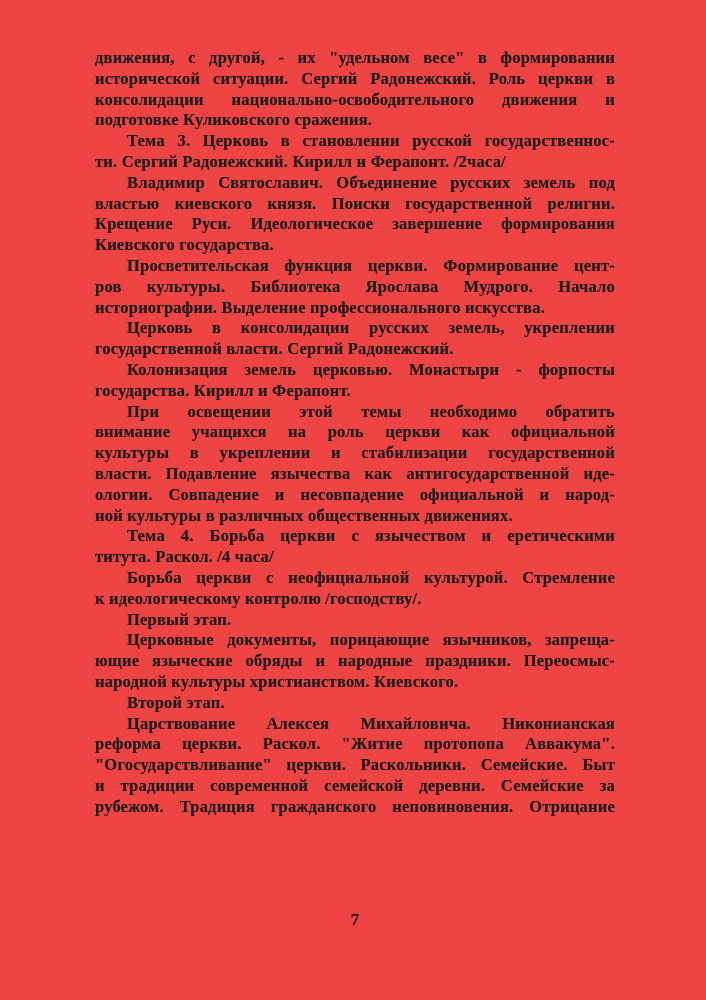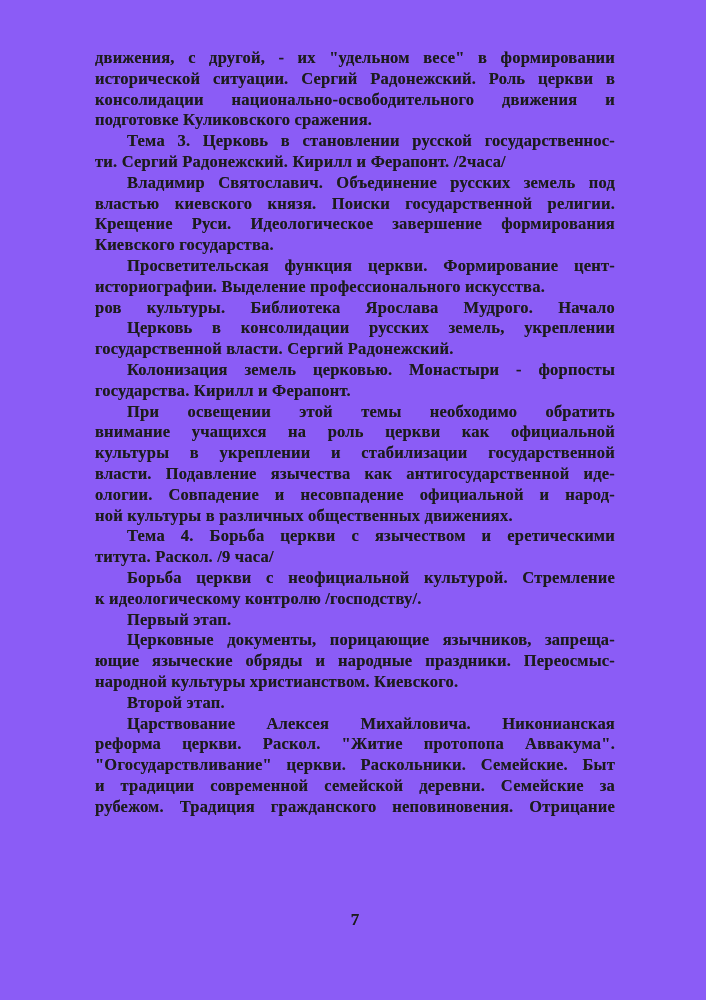--- a/index.html
+++ b/index.html
@@ -4,21 +4,21 @@
 <style>
   html, body {
     margin: 0;
     padding: 0;
     background: #ffffff;
   }
   .page {
     position: relative;
     width: 706px;
     height: 1000px;
-    background: #8b5cf6;
+    background: #ef4444;
     overflow: hidden;
     font-family: "Liberation Serif", "DejaVu Serif", serif;
     color: #1c1c1c;
   }
   .text-block {
     position: absolute;
     left: 95px;
     top: 48px;
     width: 520px;
   }
@@ -60,34 +60,34 @@
       <div class="line">исторической ситуации. Сергий Радонежский. Роль церкви в</div>
       <div class="line">консолидации национально-освободительного движения и</div>
       <div class="line flush">подготовке Куликовского сражения.</div>
       <div class="line indent">Тема 3. Церковь в становлении русской государственнос-</div>
       <div class="line flush">ти. Сергий Радонежский. Кирилл и Ферапонт. /2часа/</div>
       <div class="line indent">Владимир Святославич. Объединение русских земель под</div>
       <div class="line">властью киевского князя. Поиски государственной религии.</div>
       <div class="line">Крещение Руси. Идеологическое завершение формирования</div>
       <div class="line flush">Киевского государства.</div>
       <div class="line indent">Просветительская функция церкви. Формирование цент-</div>
+      <div class="line">ров культуры. Библиотека Ярослава Мудрого. Начало</div>
       <div class="line flush">историографии. Выделение профессионального искусства.</div>
-      <div class="line">ров культуры. Библиотека Ярослава Мудрого. Начало</div>
       <div class="line indent">Церковь в консолидации русских земель, укреплении</div>
       <div class="line flush">государственной власти. Сергий Радонежский.</div>
       <div class="line indent">Колонизация земель церковью. Монастыри - форпосты</div>
       <div class="line flush">государства. Кирилл и Ферапонт.</div>
       <div class="line indent">При освещении этой темы необходимо обратить</div>
       <div class="line">внимание учащихся на роль церкви как официальной</div>
       <div class="line">культуры в укреплении и стабилизации государственной</div>
       <div class="line">власти. Подавление язычества как антигосударственной иде-</div>
       <div class="line">ологии. Совпадение и несовпадение официальной и народ-</div>
       <div class="line flush">ной культуры в различных общественных движениях.</div>
       <div class="line indent">Тема 4. Борьба церкви с язычеством и еретическими</div>
-      <div class="line flush">титута. Раскол. /9 часа/</div>
+      <div class="line flush">титута. Раскол. /4 часа/</div>
       <div class="line indent">Борьба церкви с неофициальной культурой. Стремление</div>
       <div class="line flush">к идеологическому контролю /господству/.</div>
       <div class="line indent flush">Первый этап.</div>
       <div class="line indent">Церковные документы, порицающие язычников, запреща-</div>
       <div class="line">ющие языческие обряды и народные праздники. Переосмыс-</div>
       <div class="line flush">народной культуры христианством. Киевского.</div>
       <div class="line indent flush">Второй этап.</div>
       <div class="line indent">Царствование Алексея Михайловича. Никонианская</div>
       <div class="line">реформа церкви. Раскол. "Житие протопопа Аввакума".</div>
       <div class="line">"Огосударствливание" церкви. Раскольники. Семейские. Быт</div>

